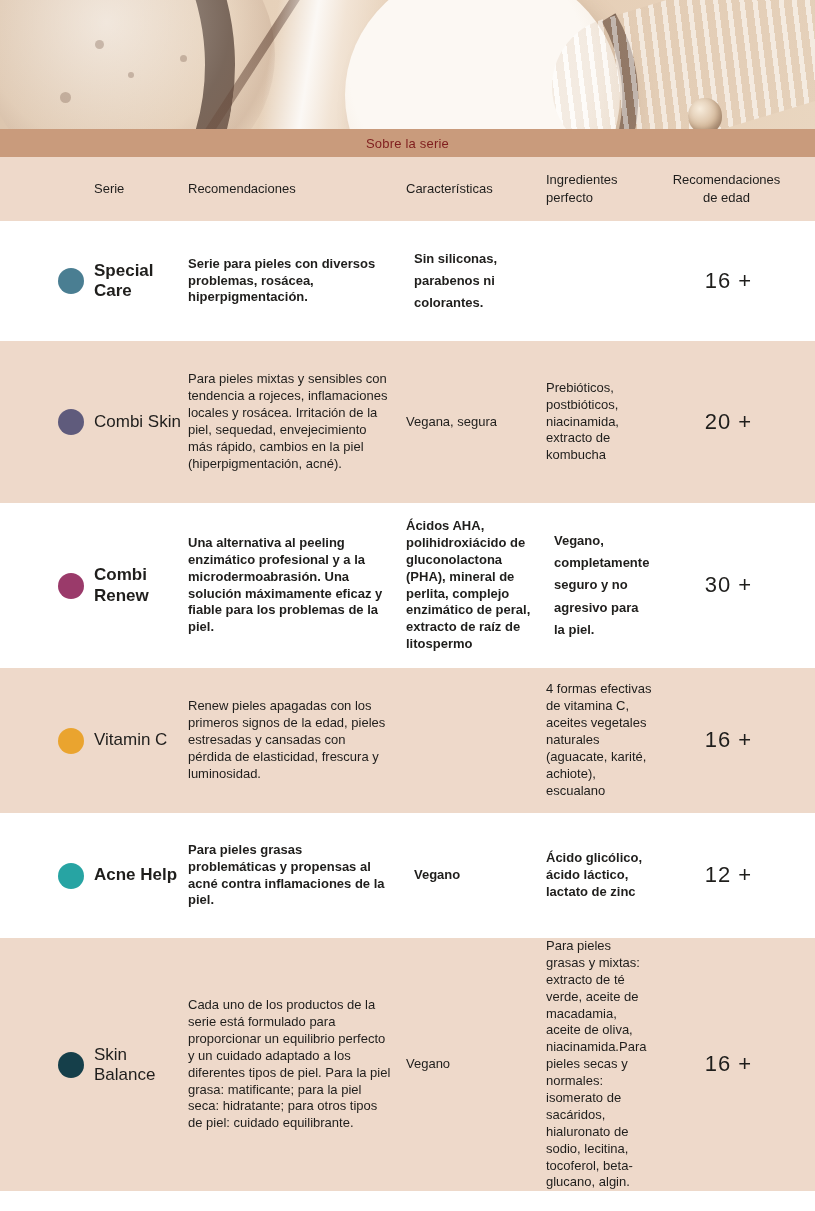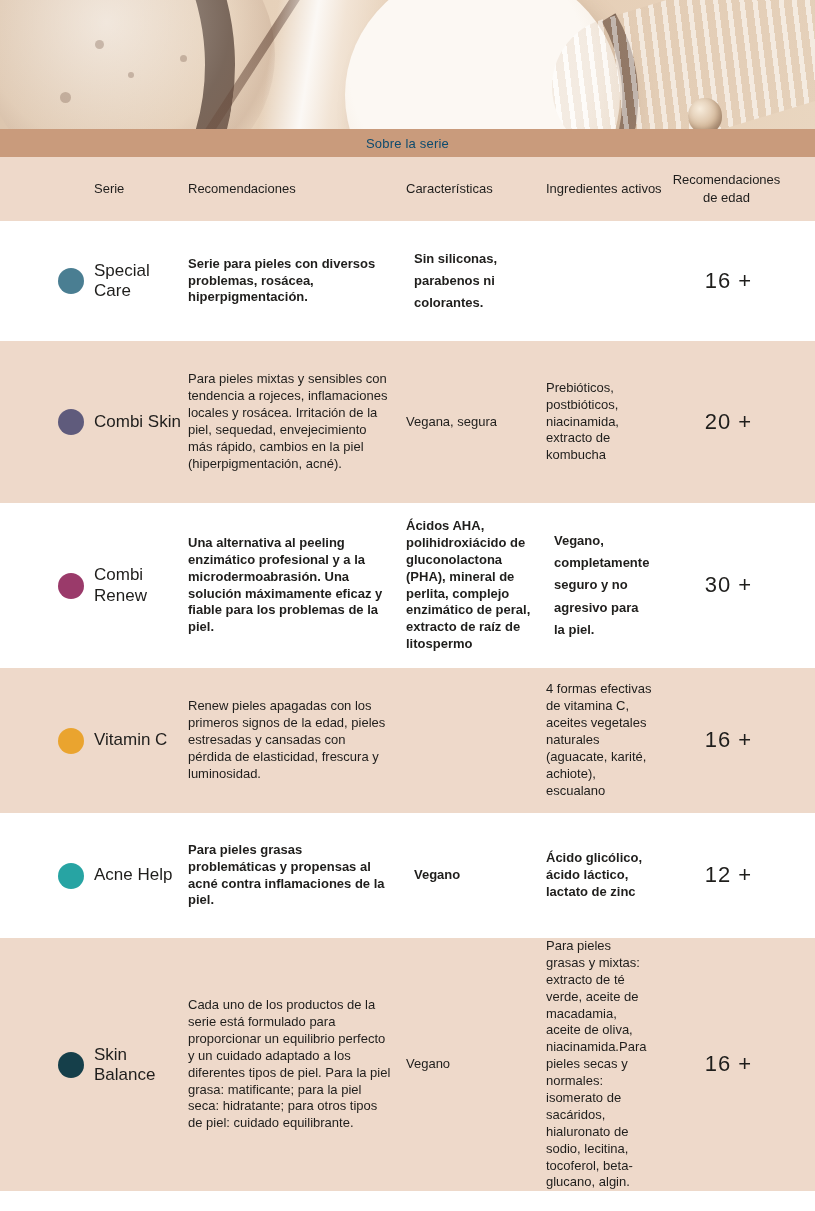--- a/index.html
+++ b/index.html
@@ -36,40 +36,40 @@
              background: radial-gradient(circle at 35% 30%, #f7ecdc 0%, #d8bda0 55%, #b2937a 100%);
              box-shadow: inset -3px -4px 6px rgba(90,60,40,.35); }
   .bubble { border-radius: 50%; background: rgba(110,80,64,.30); }
   .b1 { width: 9px; height: 9px; left: 95px;  top: 40px; }
   .b2 { width: 6px; height: 6px; left: 128px; top: 72px; }
   .b3 { width: 11px; height: 11px; left: 60px; top: 92px; }
   .b4 { width: 7px; height: 7px; left: 180px; top: 55px; }
 
   
   .series-bar { height: 28px; background: #c99b7c; display: flex; align-items: center; justify-content: center;
-                font-size: 13px; letter-spacing: .2px; color: #0c4a6e; }
+                font-size: 13px; letter-spacing: .2px; color: #7f1d1d; }
 
   
   .grid-row { display: grid; grid-template-columns: 148px 218px 140px 120px 1fr;
               padding: 0 24px 0 40px; align-items: center; }
   .thead { background: #eed9ca; min-height: 64px; font-size: 13px; }
   .thead .hcell { line-height: 1.35; }
   .h-serie { padding-left: 54px; }
   .h-edad  { padding-right: 4px; text-align: center; }
 
   .row { min-height: 120px; font-size: 13px; }
   .row-pink  { background: #eed9ca; }
   .row-white { background: #ffffff; }
   .r1 { min-height: 120px; } .r2 { min-height: 162px; } .r3 { min-height: 165px; }
   .r4 { min-height: 145px; } .r5 { min-height: 125px; } .r6 { min-height: 205px; }
 
   .col-serie { display: flex; align-items: center; padding-left: 18px; }
   .dot { width: 26px; height: 26px; border-radius: 50%; flex: 0 0 26px; }
   .serie-name { margin-left: 10px; font-size: 17px; line-height: 1.18; max-width: 92px; }
-  .row-white .serie-name { font-weight: 400; }
+  .row-white .serie-name { font-weight: 700; }
   .row-pink  .serie-name { font-weight: 500; }
 
   .cell { line-height: 1.3; padding-right: 14px; }
   .row-white .col-reco, .row-white .col-carac, .row-white .col-ingr { font-weight: 600; }
   .row-white .col-carac { line-height: 1.7; margin-left: 8px; }
   .row-pink .col-carac, .row-pink .col-ingr { font-weight: 400; }
 
   .col-edad { text-align: center; font-size: 22px; letter-spacing: 1px; font-weight: 500; padding-right: 0; }
 </style>
 </head>
@@ -93,21 +93,21 @@
   </div>
 
   <div class="series-bar">
     <span>Sobre la serie</span>
   </div>
 
   <div class="grid-row thead">
     <div class="hcell h-serie">Serie</div>
     <div class="hcell">Recomendaciones</div>
     <div class="hcell">Características</div>
-    <div class="hcell">Ingredientes activos</div>
+    <div class="hcell">Ingredientes perfecto</div>
     <div class="hcell h-edad">Recomendaciones de edad</div>
   </div>
 
   <div class="grid-row row row-white r1">
     <div class="col-serie">
       <span class="dot" style="background-color: rgb(74, 126, 146);"></span>
       <span class="serie-name">Special Care</span>
     </div>
     <div class="cell col-reco">Serie para pieles con diversos problemas, rosácea, hiperpigmentación.</div>
     <div class="cell col-carac">Sin siliconas, parabenos ni colorantes.</div>

